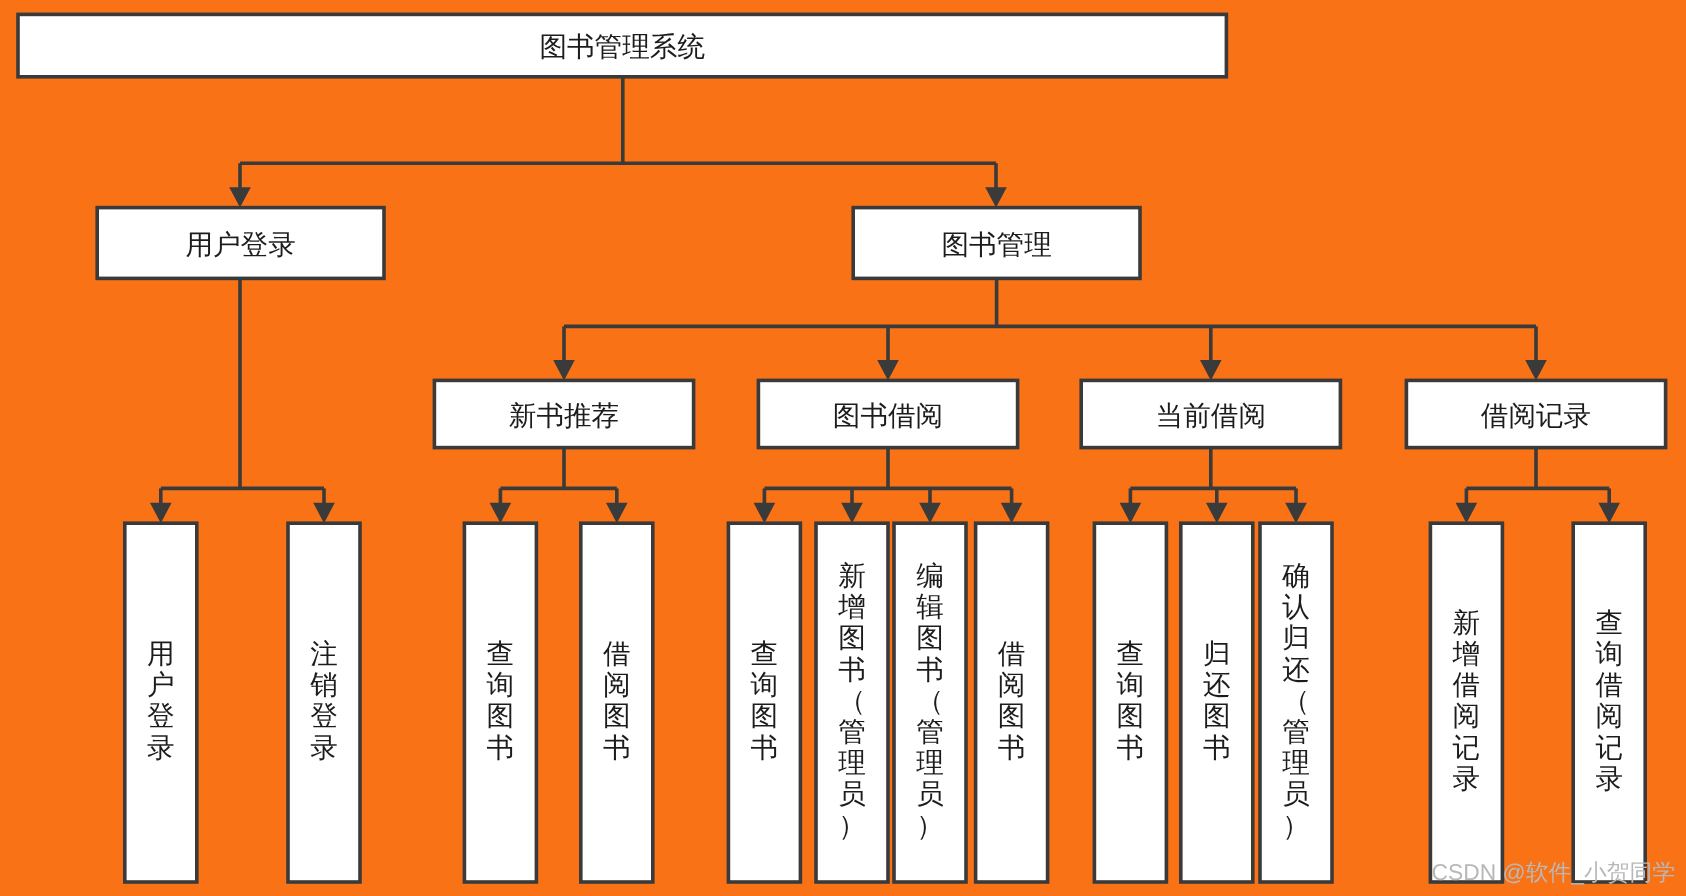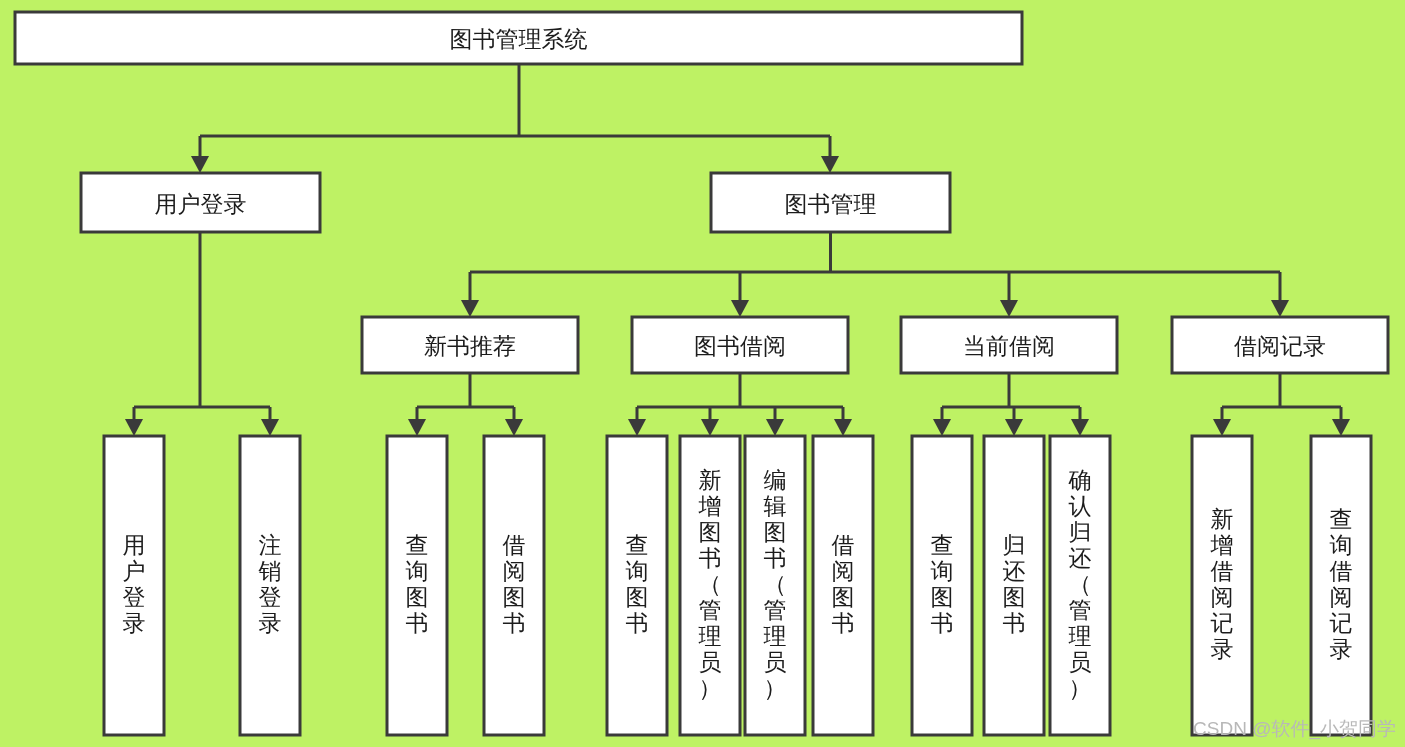--- a/index.html
+++ b/index.html
@@ -8,21 +8,21 @@
     padding: 0;
     background: #ffffff;
   }
   body {
     font-family: "Liberation Sans", "DejaVu Sans", sans-serif;
   }
   #diagram-root {
     position: relative;
     width: 1405px;
     height: 747px;
-    background: #bef264;
+    background: #f97316;
     overflow: hidden;
   }
   svg#flow-svg {
     position: absolute;
     top: 0;
     left: 0;
     width: 1405px;
     height: 747px;
     display: block;
   }

